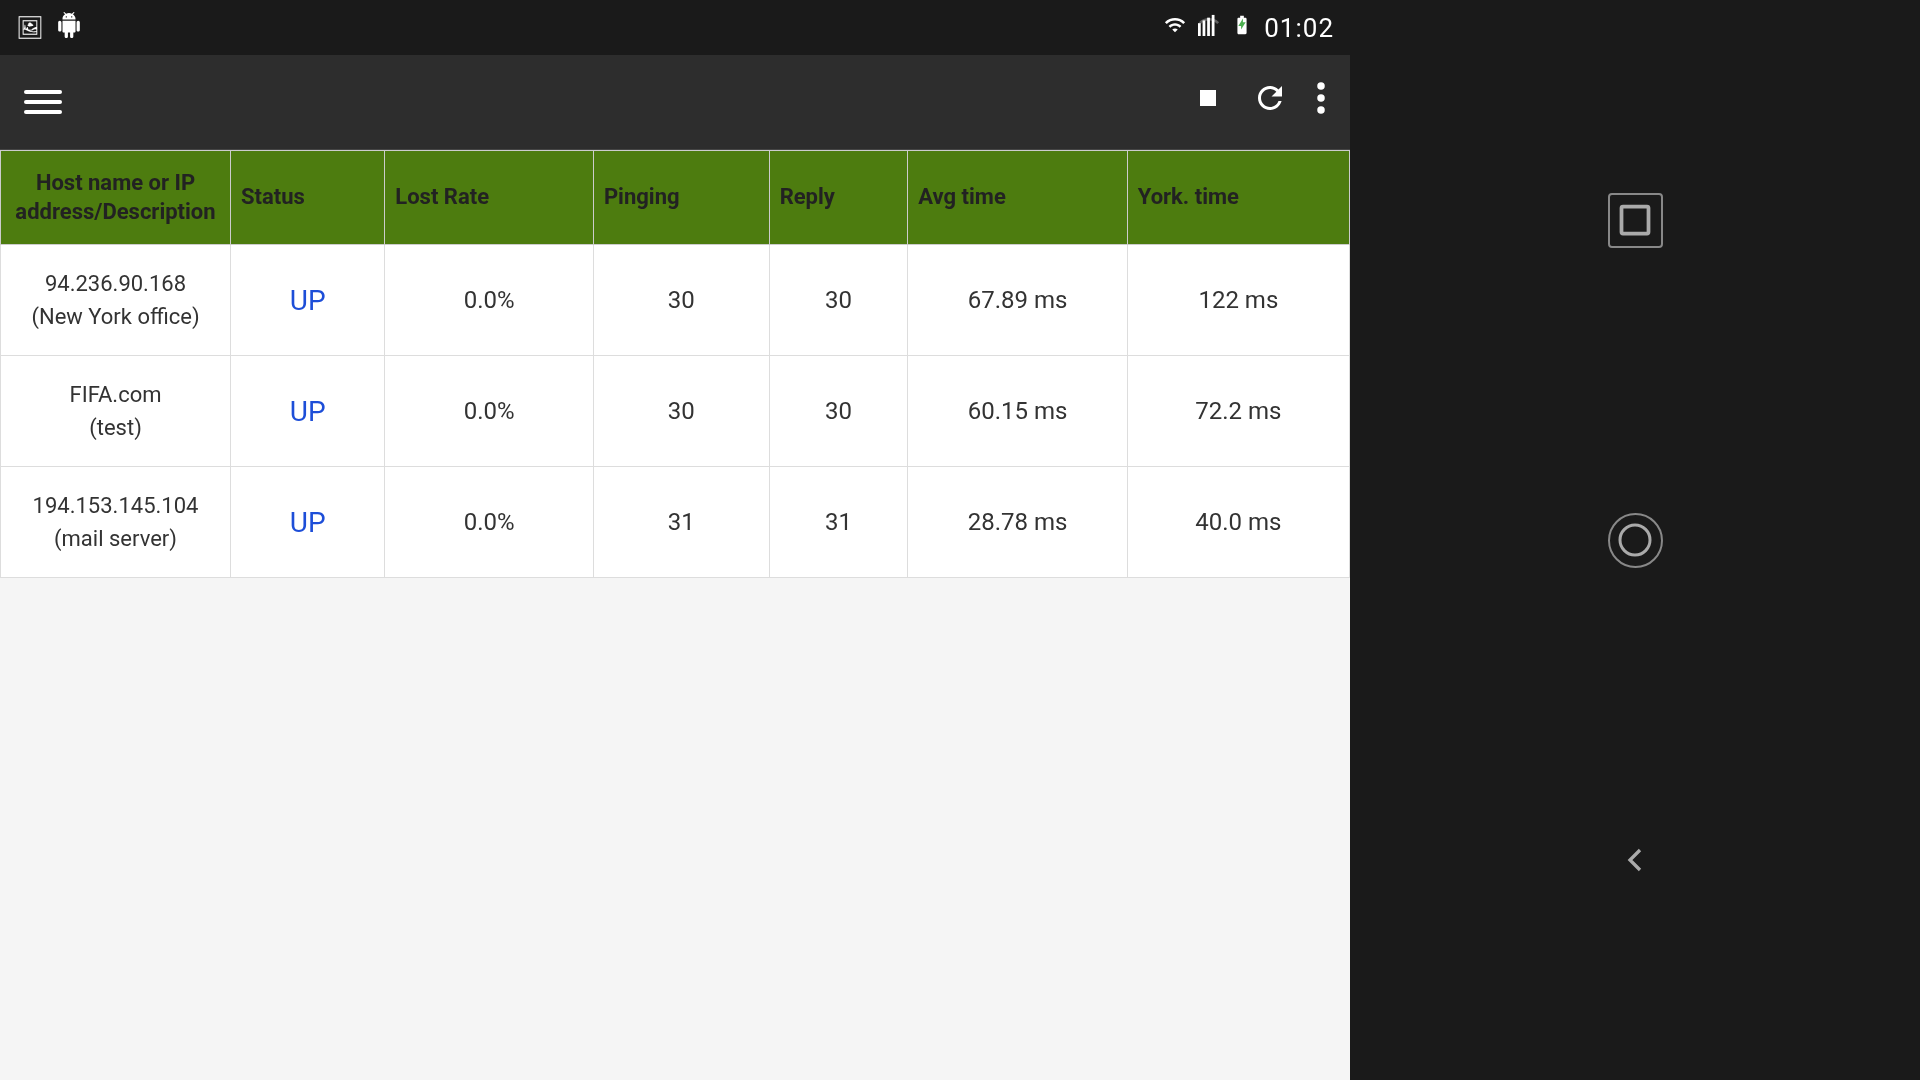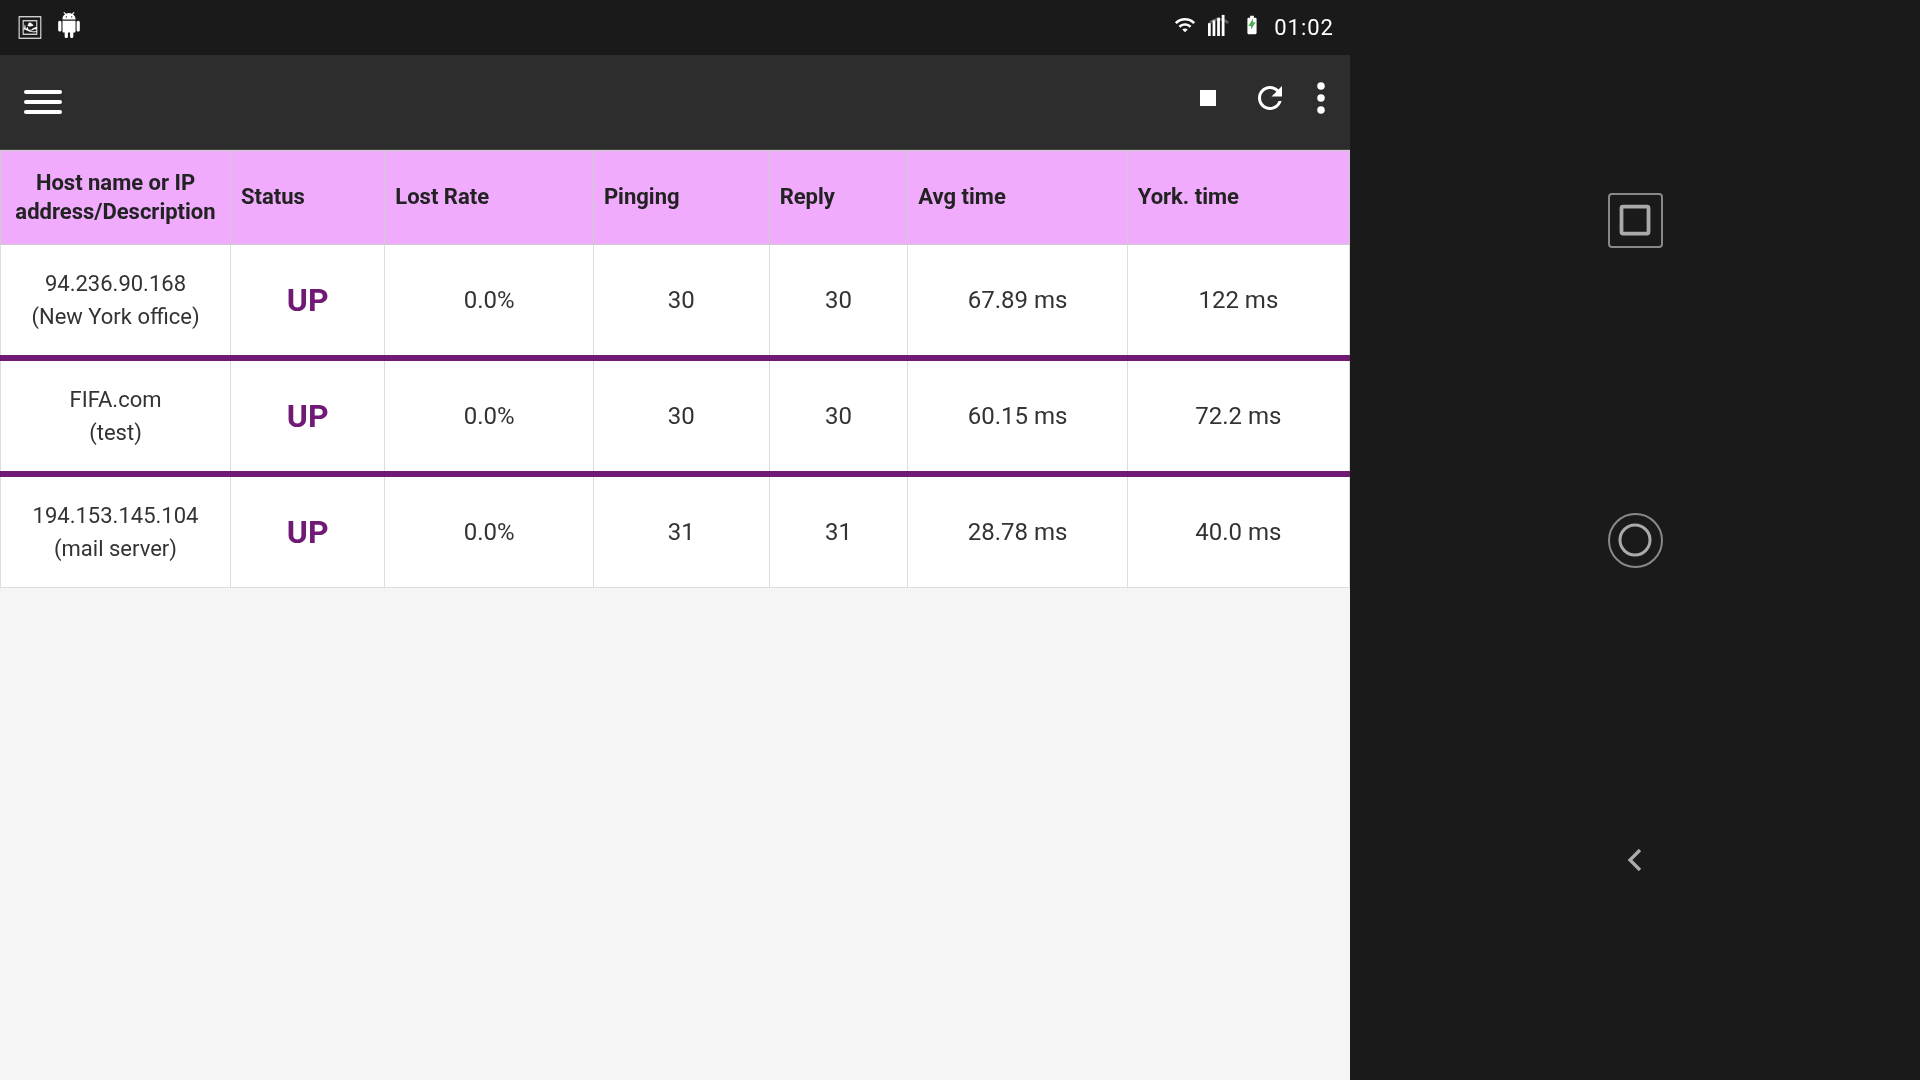--- a/index.html
+++ b/index.html
@@ -95,41 +95,41 @@
       overflow-y: auto;
     }
 
     table {
       width: 100%;
       border-collapse: collapse;
       background: #fff;
     }
 
     thead tr {
-      background: #f0abfc;
+      background: #4d7c0f;
       border-radius: 29px;
     }
 
     thead th {
       border: 1px solid #ccc;
       padding: 18px 10px;
       font-size: 22px;
       font-weight: 700;
       text-align: left;
       color: #222;
       line-height: 1.3;
     }
 
     thead th:first-child {
       text-align: center;
       width: 230px;
     }
 
     tbody tr {
-      border-bottom: 6px solid #701a75;
+      border-bottom: 1px solid #701a75;
     }
 
     tbody tr:last-child {
       border-bottom: none;
       margin-top: 12px;
     }
 
     tbody td {
       border: 1px solid #ddd;
       padding: 22px 10px;
@@ -138,23 +138,23 @@
       color: #333;
       vertical-align: middle;
     }
 
     tbody td:first-child {
       font-size: 22px;
       line-height: 1.5;
     }
 
     .status-up {
-      color: #701a75;
-      font-weight: 700;
-      font-size: 32px;
+      color: #1d4ed8;
+      font-weight: 400;
+      font-size: 28px;
     }
 
     .status-down {
       color: #f44336;
       font-weight: 700;
       font-size: 26px;
     }
 
     
     #nav-buttons {
@@ -239,21 +239,21 @@
           <rect x="15" y="1" width="3" height="23" fill="white"></rect>
         </svg>
       </span>
 
       <span>
         <svg width="24" height="22" viewBox="0 0 24 24" fill="white">
           <path d="M15.67 4H14V2h-4v2H8.33C7.6 4 7 4.6 7 5.33v15.33C7 21.4 7.6 22 8.33 22h7.33c.74 0 1.34-.6 1.34-1.33V5.33C17 4.6 16.4 4 15.67 4z"></path>
           <path d="M11 13v4l5-8h-3V5l-5 8z" fill="#4caf50"></path>
         </svg>
       </span>
-      <span style="font-size:22px;font-weight:400;letter-spacing:1px;">01:02</span>
+      <span style="font-size:26px;font-weight:400;letter-spacing:1px;">01:02</span>
     </div>
   </div>
 
   <div id="action-bar">
     <div id="hamburger">
       <span></span>
       <span></span>
       <span></span>
     </div>
     <div id="action-bar-right">

